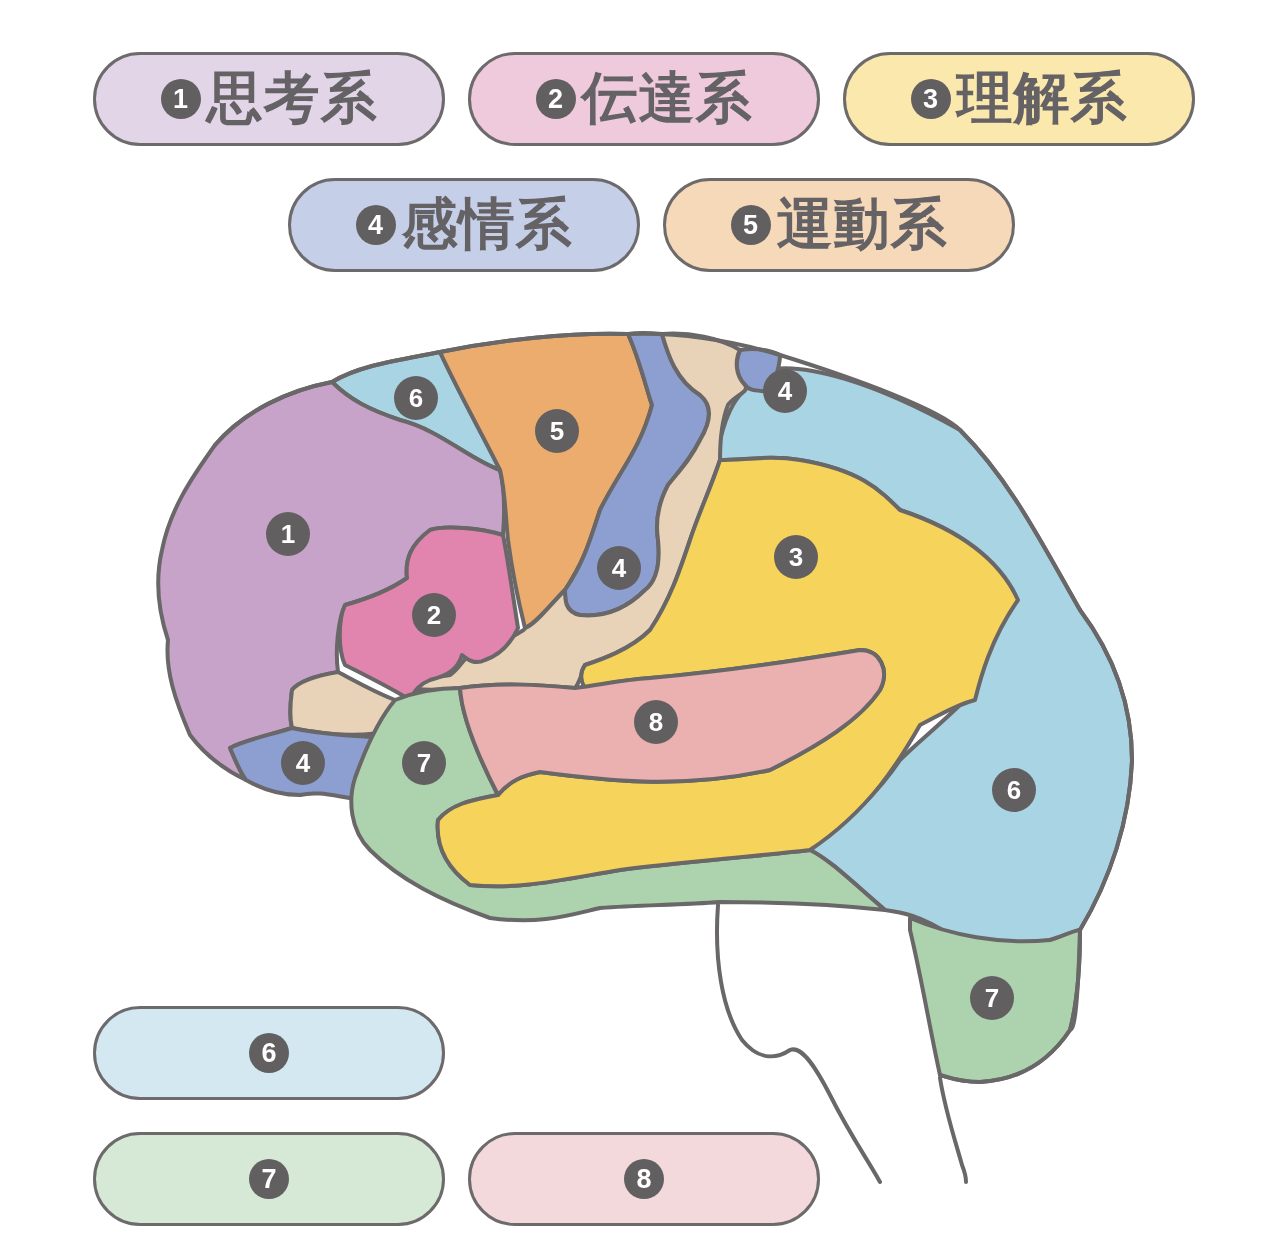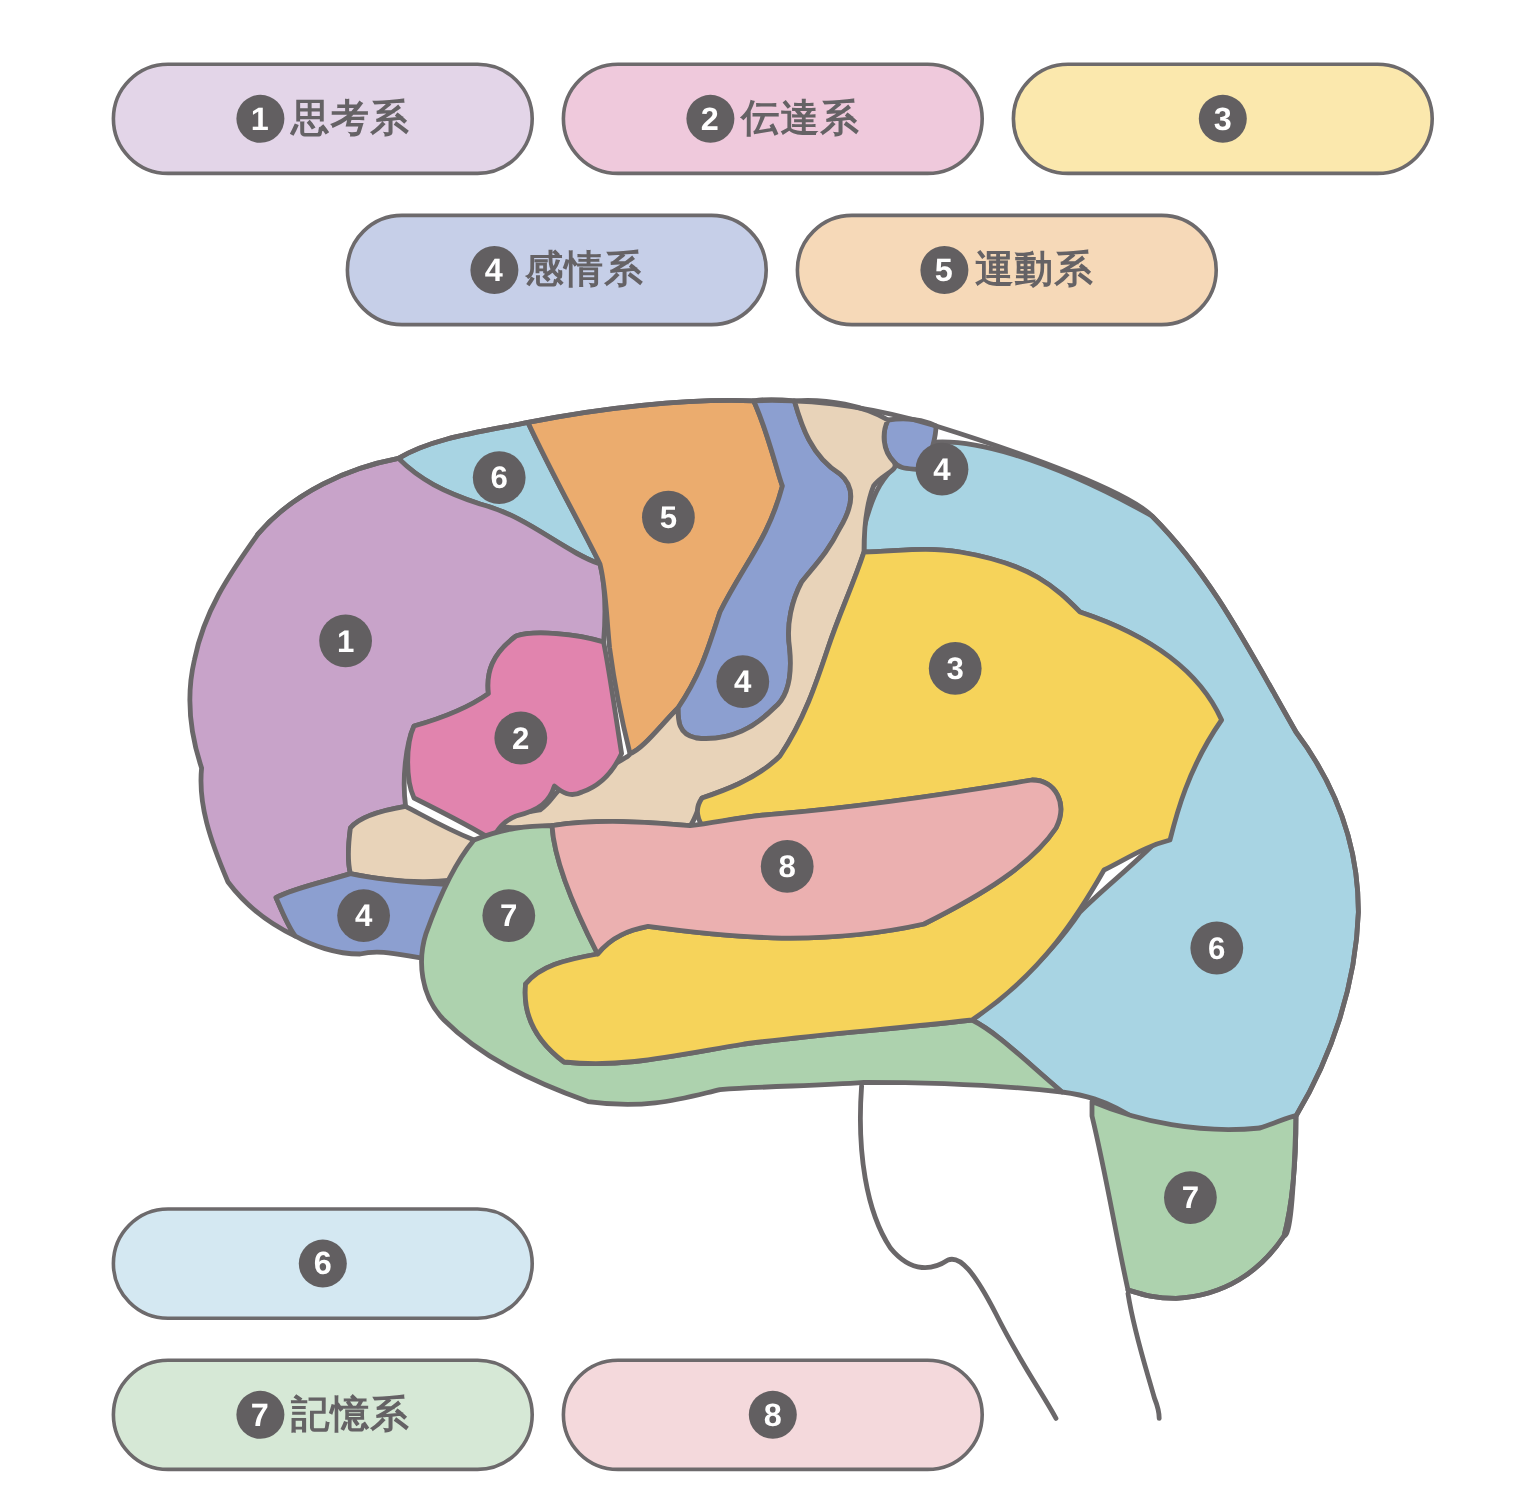--- a/index.html
+++ b/index.html
@@ -5,52 +5,52 @@
   html, body { margin: 0; padding: 0; background: #ffffff; }
   body { width: 1279px; height: 1252px; position: relative; overflow: hidden;
          font-family: "DejaVu Sans", "Liberation Sans", sans-serif; }
   .pill { position: absolute; width: 352px; height: 94px; box-sizing: border-box;
           border: 3px solid #6d6a6c; border-radius: 47px;
           display: flex; align-items: center; justify-content: center; gap: 6px; }
   .pill .num { width: 40px; height: 40px; border-radius: 50%; background: #625f61;
                color: #fff; font-size: 27px; font-weight: bold;
                display: flex; align-items: center; justify-content: center;
                font-family: "Liberation Sans", sans-serif; }
-  .pill .lbl { font-size: 32px; font-weight: bold; color: #656265; letter-spacing: 1px; }
+  .pill .lbl { font-size: 56px; font-weight: bold; color: #656265; letter-spacing: 1px; }
   svg#brain { position: absolute; left: 0; top: 0; }
   .badge text { font-family: "Liberation Sans", sans-serif; font-weight: bold; font-size: 26px; fill: #fff; }
 </style>
 </head>
 <body>
 
 <div class="pill" style="left:93px;top:52px;background:#e3d5e8;">
   <span class="num">1</span>
   <span class="lbl">思考系</span>
 </div>
 <div class="pill" style="left:468px;top:52px;background:#efc9dc;">
   <span class="num">2</span>
   <span class="lbl">伝達系</span>
 </div>
 <div class="pill" style="left:843px;top:52px;background:#fbe8ad;">
   <span class="num">3</span>
+  <span class="lbl">理解系</span>
 </div>
 <div class="pill" style="left:288px;top:178px;background:#c6cfe8;">
   <span class="num">4</span>
   <span class="lbl">感情系</span>
 </div>
 <div class="pill" style="left:663px;top:178px;background:#f6d9b8;">
   <span class="num">5</span>
   <span class="lbl">運動系</span>
 </div>
 <div class="pill" style="left:93px;top:1006px;background:#d4e8f2;">
   <span class="num">6</span>
 </div>
 <div class="pill" style="left:93px;top:1132px;background:#d6e8d6;">
   <span class="num">7</span>
-  <span class="lbl">記憶系</span>
 </div>
 <div class="pill" style="left:468px;top:1132px;background:#f4d9dc;">
   <span class="num">8</span>
 </div>
 
 <svg id="brain" width="1279" height="1252" viewBox="0 0 1279 1252" stroke="#6a6769" stroke-width="4" stroke-linejoin="round" stroke-linecap="round">
 
   <path fill="#ffffff" d="M718,905 C714,960 722,1010 742,1040 C760,1062 778,1058 790,1050 C800,1046 812,1060 830,1095 C850,1135 868,1160 880,1182
            M940,1078 C945,1110 955,1140 962,1165 C966,1175 966,1182 966,1182"></path>
 

